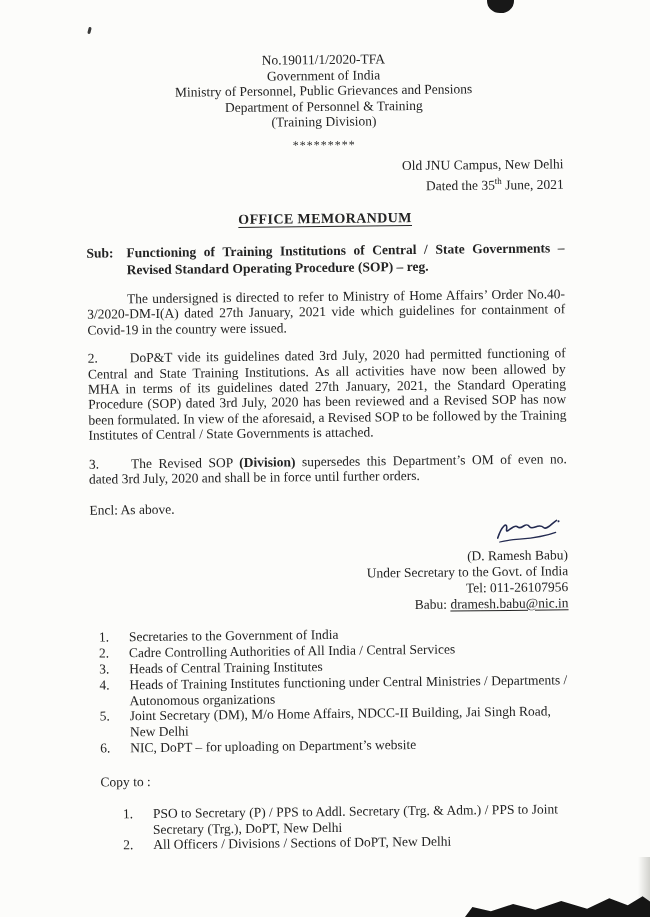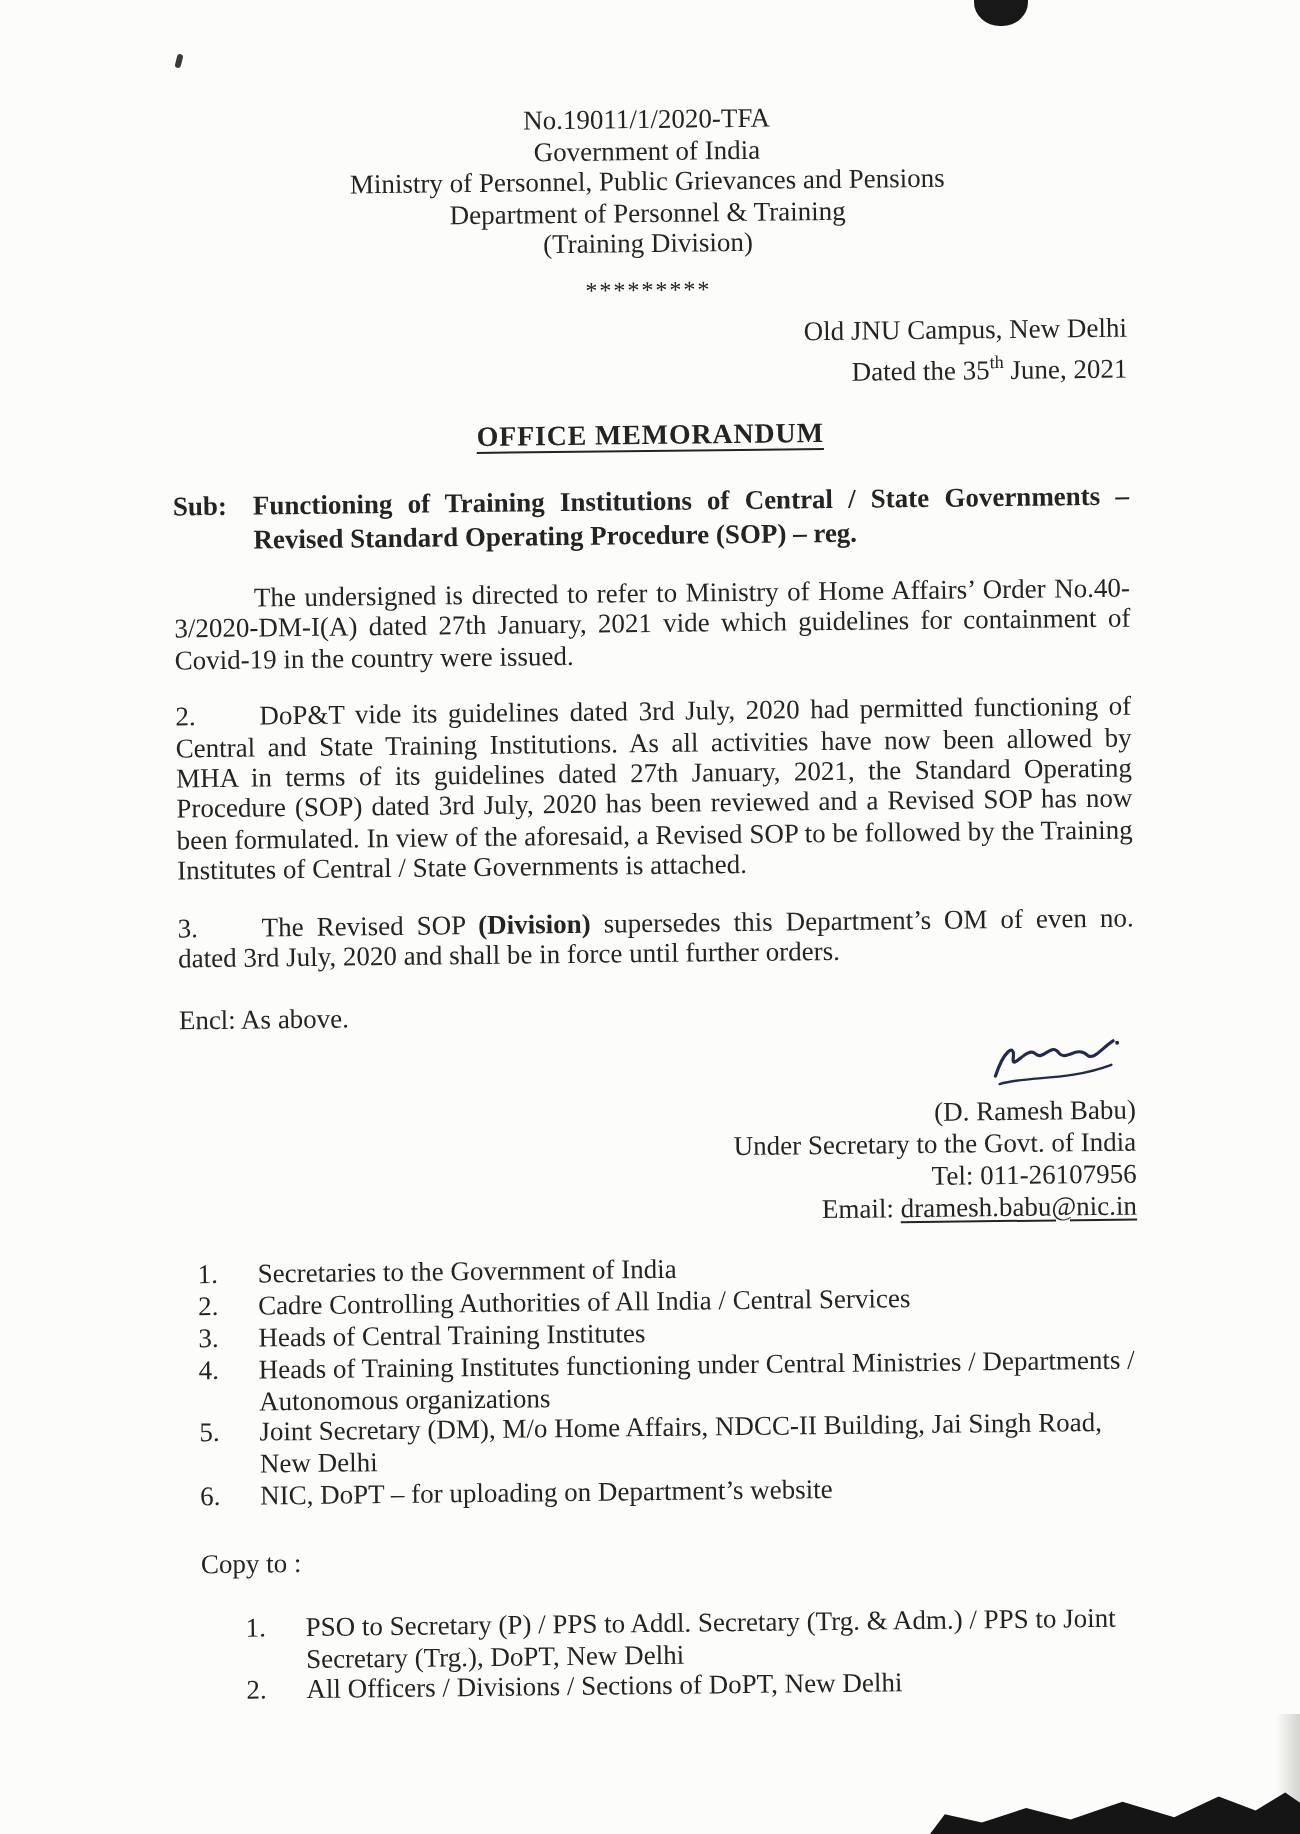--- a/index.html
+++ b/index.html
@@ -100,21 +100,21 @@
 
     <div class="sig">
       <svg class="mark" width="72" height="32" viewBox="0 0 72 32">
         <path d="M8 22 C12 10, 18 5, 17 13 C16 20, 24 7, 28 11 C32 15, 36 5, 40 11 C43 15, 49 7, 54 12 C57 15, 62 8, 67 5" stroke="#232a50" stroke-width="1.6" fill="none" stroke-linecap="round"></path>
         <path d="M10 26 C24 22, 44 25, 66 17" stroke="#232a50" stroke-width="1.2" fill="none" stroke-linecap="round"></path>
         <circle cx="69" cy="6" r="1" fill="#232a50"></circle>
       </svg>
       <div>(D. Ramesh Babu)</div>
       <div>Under Secretary to the Govt. of India</div>
       <div>Tel: 011-26107956</div>
-      <div><span>Email: </span><a href="#" class="email-link">dramesh.babu@nic.in</a></div>
+      <div><span>Babu: </span><a href="#" class="email-link">dramesh.babu@nic.in</a></div>
     </div>
 
     <div class="dist">
       <div class="ditem">
           <span class="dnum">1.</span>
           <span class="dtext">Secretaries to the Government of India</span>
         </div>
       <div class="ditem">
           <span class="dnum">2.</span>
           <span class="dtext">Cadre Controlling Authorities of All India / Central Services</span>

